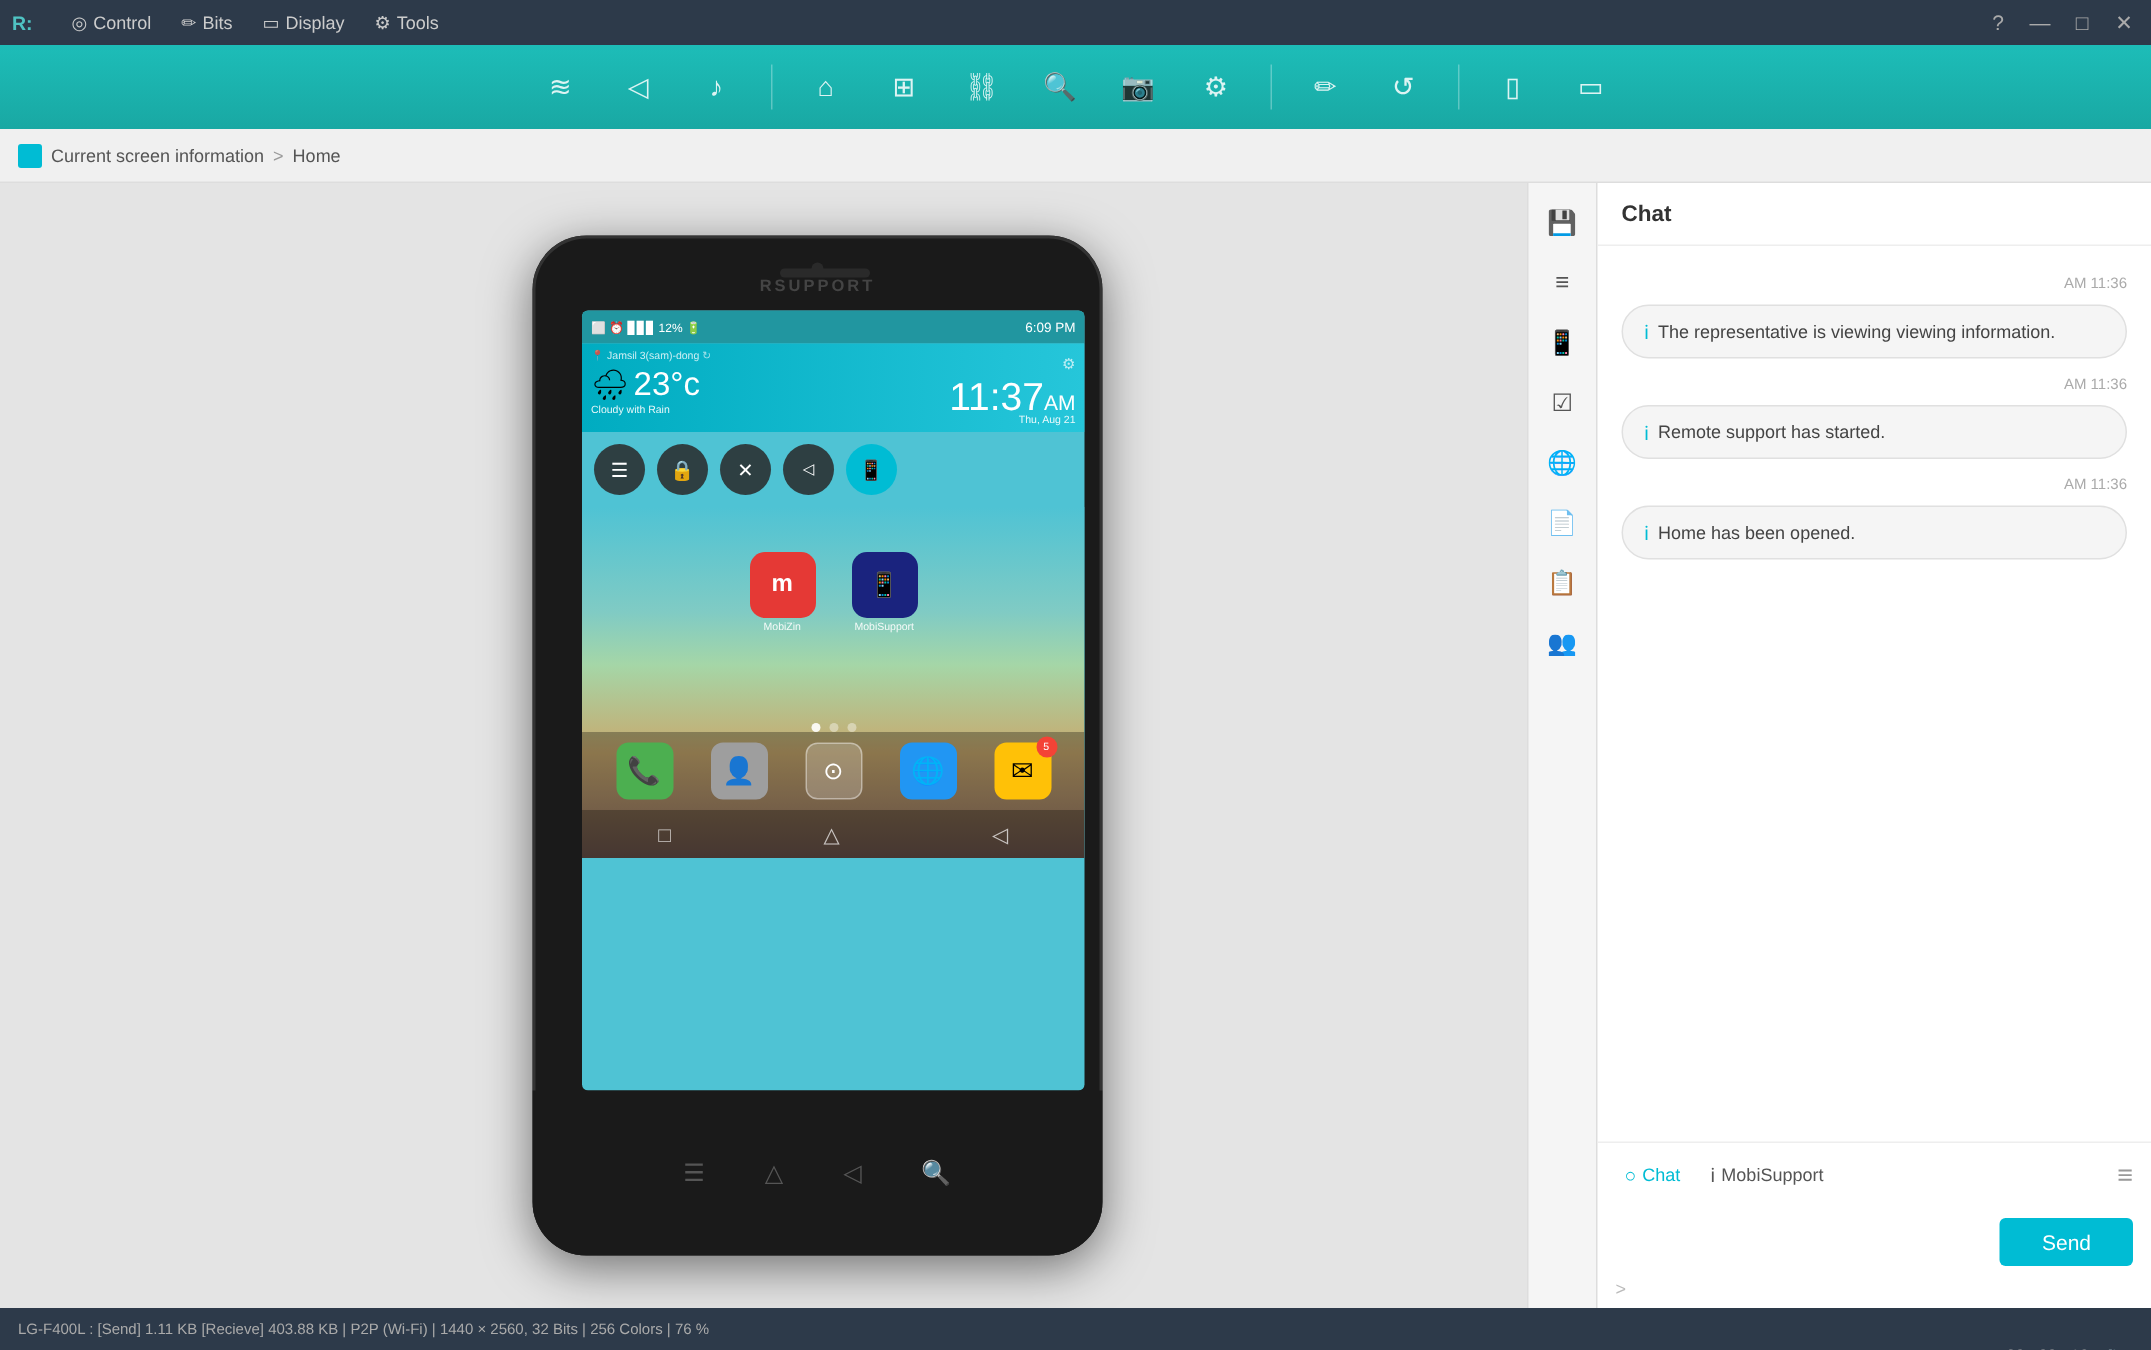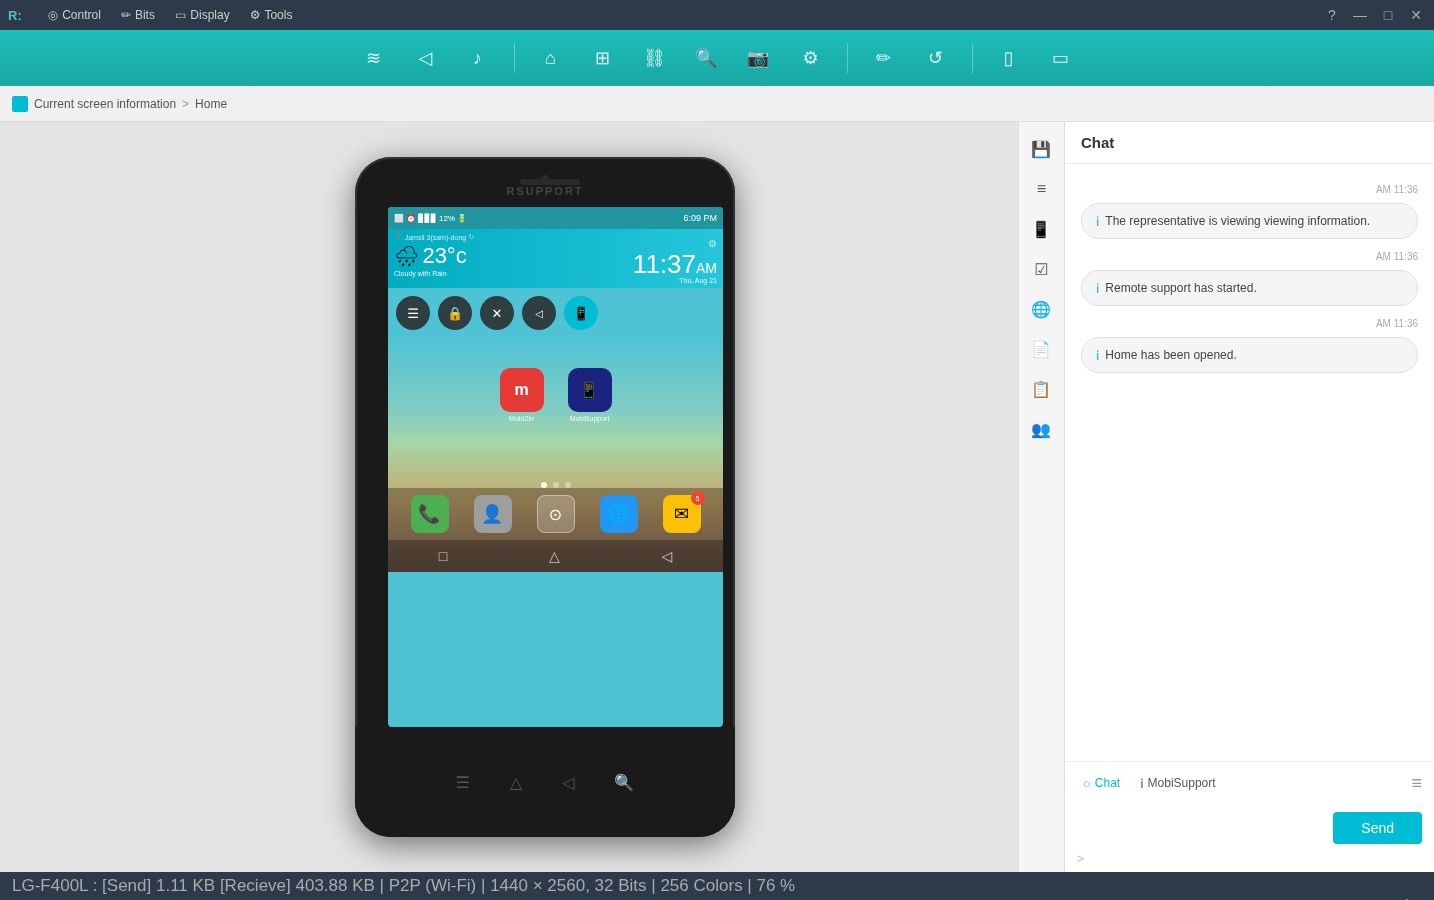--- a/index.html
+++ b/index.html
@@ -410,21 +410,21 @@
     
     #statusbar {
       height: 28px;
       background: #2d3a4a;
       display: flex;
       align-items: center;
       padding: 0 12px;
       flex-shrink: 0;
     }
     .statusbar-text {
-      font-size: 17px;
+      font-size: 10px;
       color: #aaa;
       flex: 1;
     }
     .statusbar-right {
       display: flex;
       align-items: center;
       gap: 12px;
       margin-top: 36px;
     }
     .statusbar-timer {

